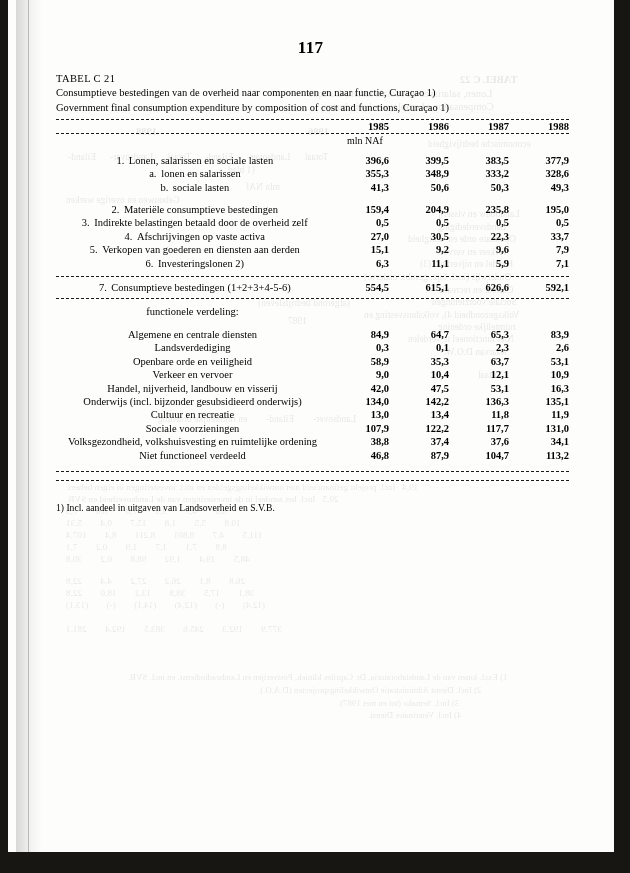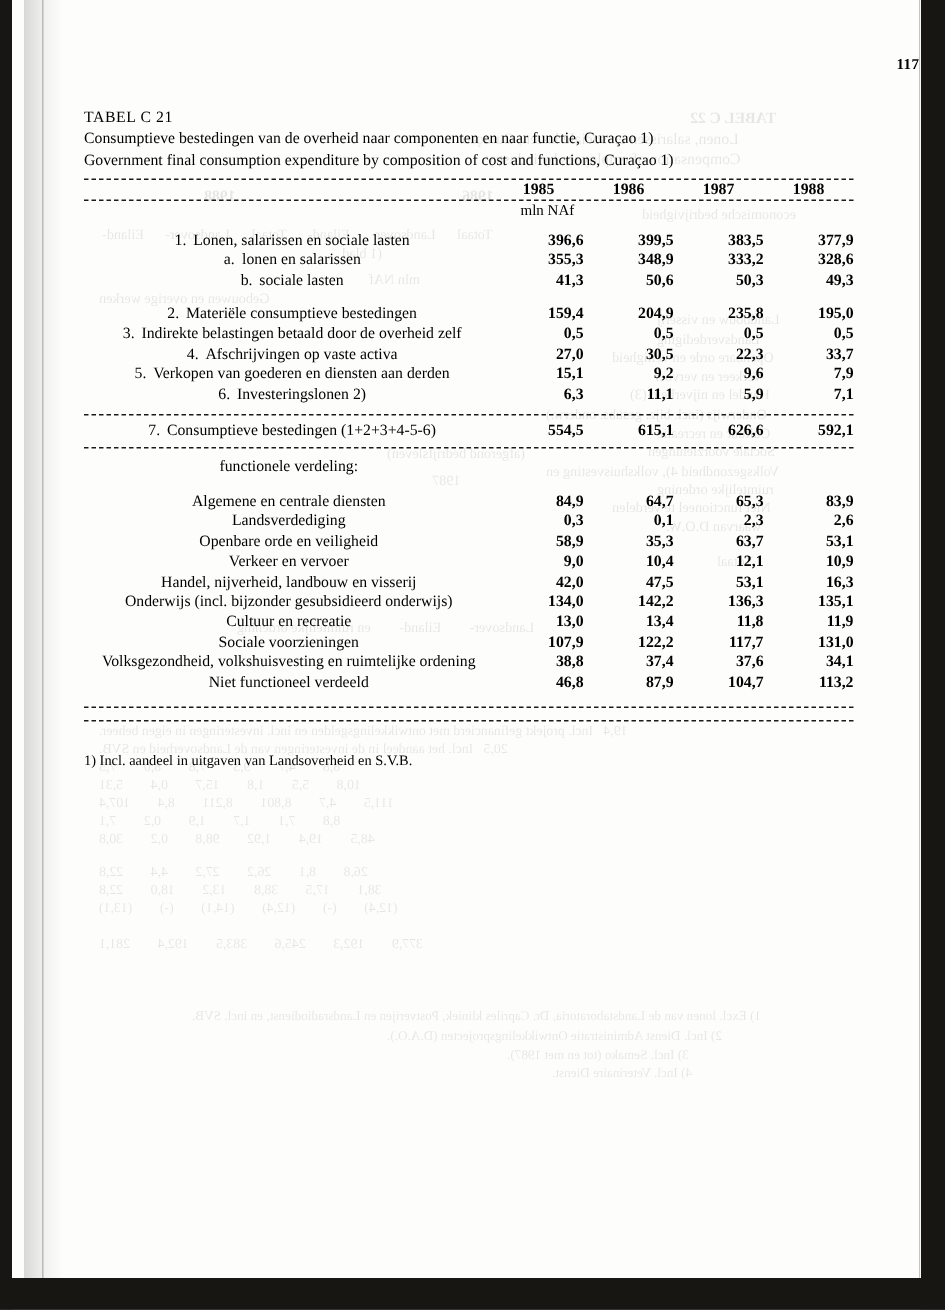--- a/index.html
+++ b/index.html
@@ -69,22 +69,22 @@
   
   #content {
     position: absolute;
     left: 0; top: 0;
     width: 605px; height: 852px;
   }
   #folio {
     position: absolute;
     left: 0; top: 38px;
     width: 605px;
-    text-align: right;
-    font-size: 10px;
+    text-align: center;
+    font-size: 17px;
     font-weight: bold;
     letter-spacing: .3px;
   }
 
   #table-block {
     position: absolute;
     left: 48px;
     top: 72px;
     width: 513px;
   }
@@ -120,21 +120,21 @@
   col.c-label { width: 273px; }
   col.c-num   { width: 60px; }
 
   td.num {
     text-align: right;
     font-weight: bold;
     white-space: nowrap;
     padding-right: 0px;
   }
   td.yr {
-    text-align: center;
+    text-align: right;
     font-weight: bold;
     font-size: 10.5px;
     padding-bottom: 2px;
   }
   td.lbl { white-space: nowrap; text-align: center; }
   .idx { display: inline-block; width: 17px; }
   .ind-a { padding-left: 34px; }
   .ind-f { padding-left: 17px; }
   .ind-t { padding-left: 17px; }
 

